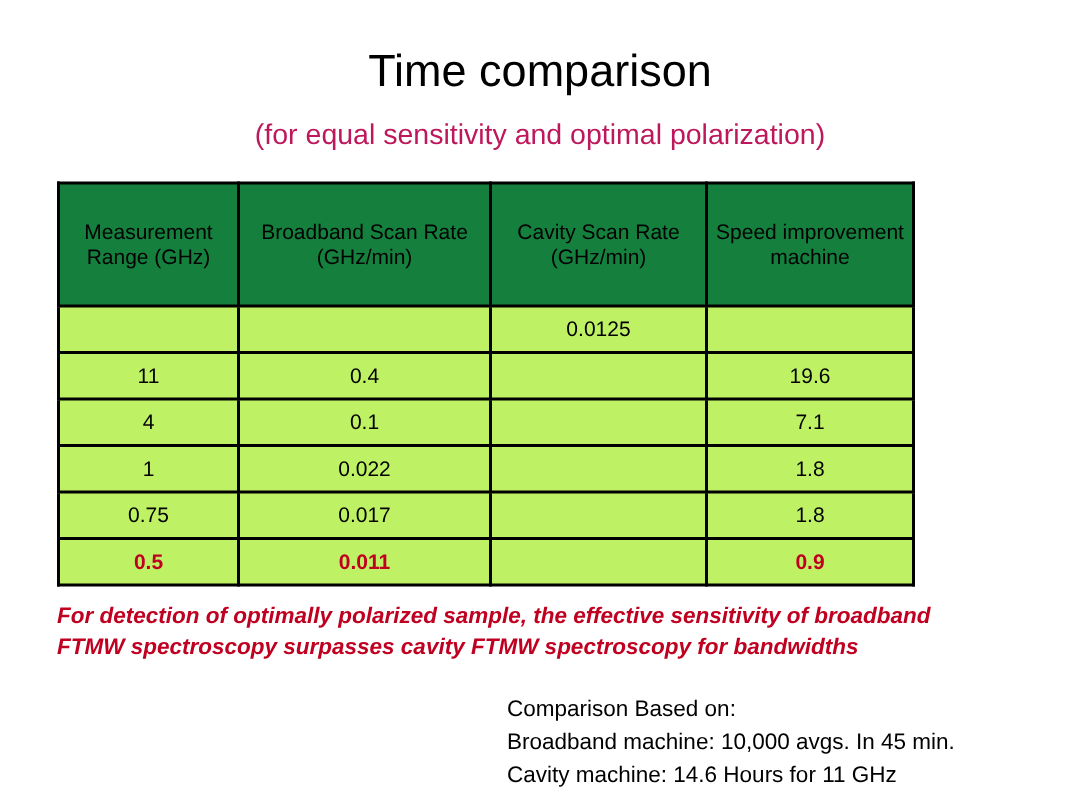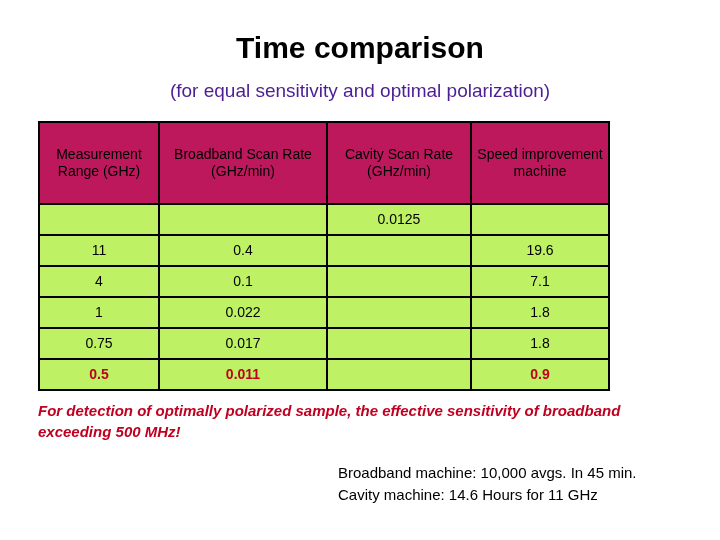--- a/index.html
+++ b/index.html
@@ -24,35 +24,35 @@
 
   
   .title {
     position: absolute;
     left: 0;
     top: 30px;
     width: 720px;
     text-align: center;
     font-size: 30px;
     line-height: 36px;
-    font-weight: bold;
+    font-weight: normal;
     letter-spacing: 0px;
     color: #000000;
   }
 
   .subtitle {
     position: absolute;
     left: 0;
     top: 79px;
     width: 720px;
     text-align: center;
     font-size: 19px;
     line-height: 24px;
     font-weight: normal;
-    color: #4c1d95;
+    color: #be185d;
   }
 
   
   .table-wrap {
     position: absolute;
     left: 38px;
     top: 121px;
     width: 570px;
   }
 
@@ -68,21 +68,21 @@
     padding: 0;
     text-align: center;
     vertical-align: middle;
     font-size: 14px;
     line-height: 17px;
     font-weight: normal;
     color: #000000;
   }
 
   table.cmp thead th {
-    background: #be185d;
+    background: #15803d;
     height: 76px;
     padding: 2px 4px;
   }
 
   table.cmp tbody td {
     height: 29px;
     background: #bef264;
   }
 
   col.c1 { width: 120px; }
@@ -181,21 +181,22 @@
           <td>0.011</td>
           <td></td>
           <td>0.9</td>
         </tr>
       </tbody>
     </table>
   </div>
 
   <div class="note-red">
     <span class="note-line">For detection of optimally polarized sample, the effective sensitivity of broadband</span>
-    <span class="note-line">exceeding 500 MHz!</span>
+    <span class="note-line">FTMW spectroscopy surpasses cavity FTMW spectroscopy for bandwidths</span>
   </div>
 
   <div class="note-black">
+    <span class="note-line">Comparison Based on:</span>
     <span class="note-line">Broadband machine: 10,000 avgs. In 45 min.</span>
     <span class="note-line">Cavity machine: 14.6 Hours for 11 GHz</span>
   </div>
 
 </div>
 
 </body></html>

